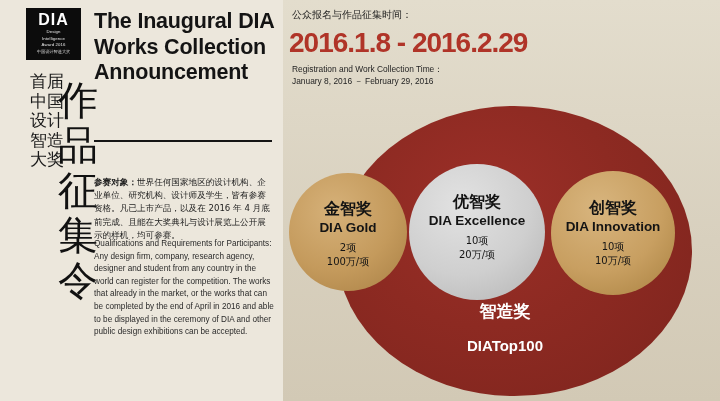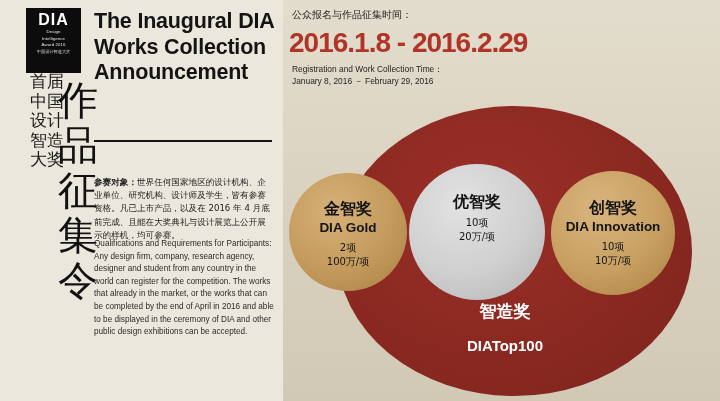--- a/index.html
+++ b/index.html
@@ -25,21 +25,21 @@
   .bg-right-inner {
     position: absolute;
     left: 283px; top: 0;
     width: 437px; height: 401px;
     background: linear-gradient(180deg, #e3ddcd 0%, #d8d0be 60%, #d2c9b5 100%);
   }
   
   .logo {
     position: absolute;
     left: 26px; top: 8px;
-    width: 55px; height: 65px;
+    width: 55px; height: 52px;
     background: #0c0c0c;
     color: #ffffff;
     box-sizing: border-box;
     padding: 3px 3px;
     text-align: center;
   }
   .logo-dia {
     font-family: "Liberation Sans", sans-serif;
     font-weight: bold;
     font-size: 16px;
@@ -277,20 +277,21 @@
 
   <div class="circle" id="circle-gold">
     <div class="c-cn">金智奖</div>
     <div class="c-en">DIA Gold</div>
     <div class="c-qty">2项</div>
     <div class="c-amt">100万/项</div>
   </div>
 
   <div class="circle" id="circle-excellence">
     <div class="c-cn">优智奖</div>
+    <div class="c-en">DIA Excellence</div>
     <div class="c-qty">10项</div>
     <div class="c-amt">20万/项</div>
   </div>
 
   <div class="circle" id="circle-innovation">
     <div class="c-cn">创智奖</div>
     <div class="c-en">DIA Innovation</div>
     <div class="c-qty">10项</div>
     <div class="c-amt">10万/项</div>
   </div>

